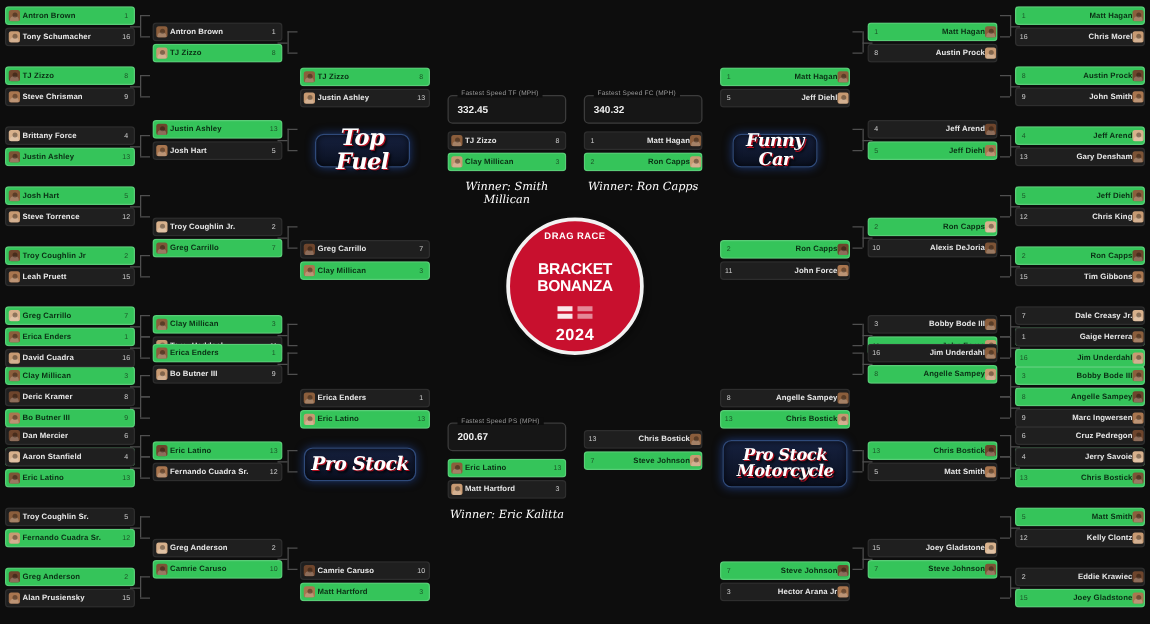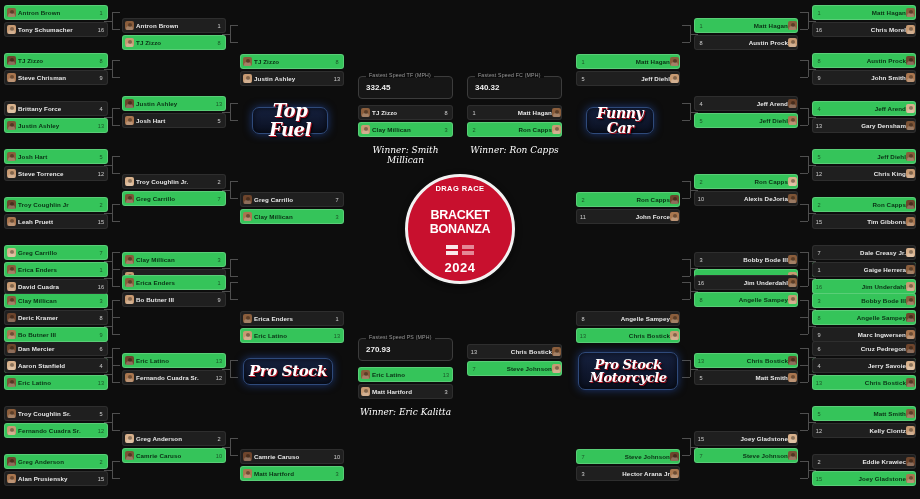--- a/index.html
+++ b/index.html
@@ -821,21 +821,21 @@
           <span class="nm">Ron Capps</span>
           <span class="av" style="background:#c79a72"></span>
         </div>
     </div>
     <div class="winnertxt">Winner: Ron Capps</div>
   </div>
 
   <div class="finalbox" style="left:358px; top:338px; width:95px;">
     <div class="fieldset">
       <div class="legend">Fastest Speed PS (MPH)</div>
-      <div class="val">270.93</div>
+      <div class="val">200.67</div>
     </div>
     <div style="position:relative; height:34px; margin-top:6px;">
       <div class="row left winner" id="ps-f-0" style="left:0; top:0; width:95px;">
           <span class="av" style="background:#8b5e3c"></span>
           <span class="nm">Eric Latino</span>
           <span class="seed">13</span>
         </div>
       <div class="row left loser" id="ps-f-1" style="left:0; top:17px; width:95px;">
           <span class="av" style="background:#c79a72"></span>
           <span class="nm">Matt Hartford</span>

